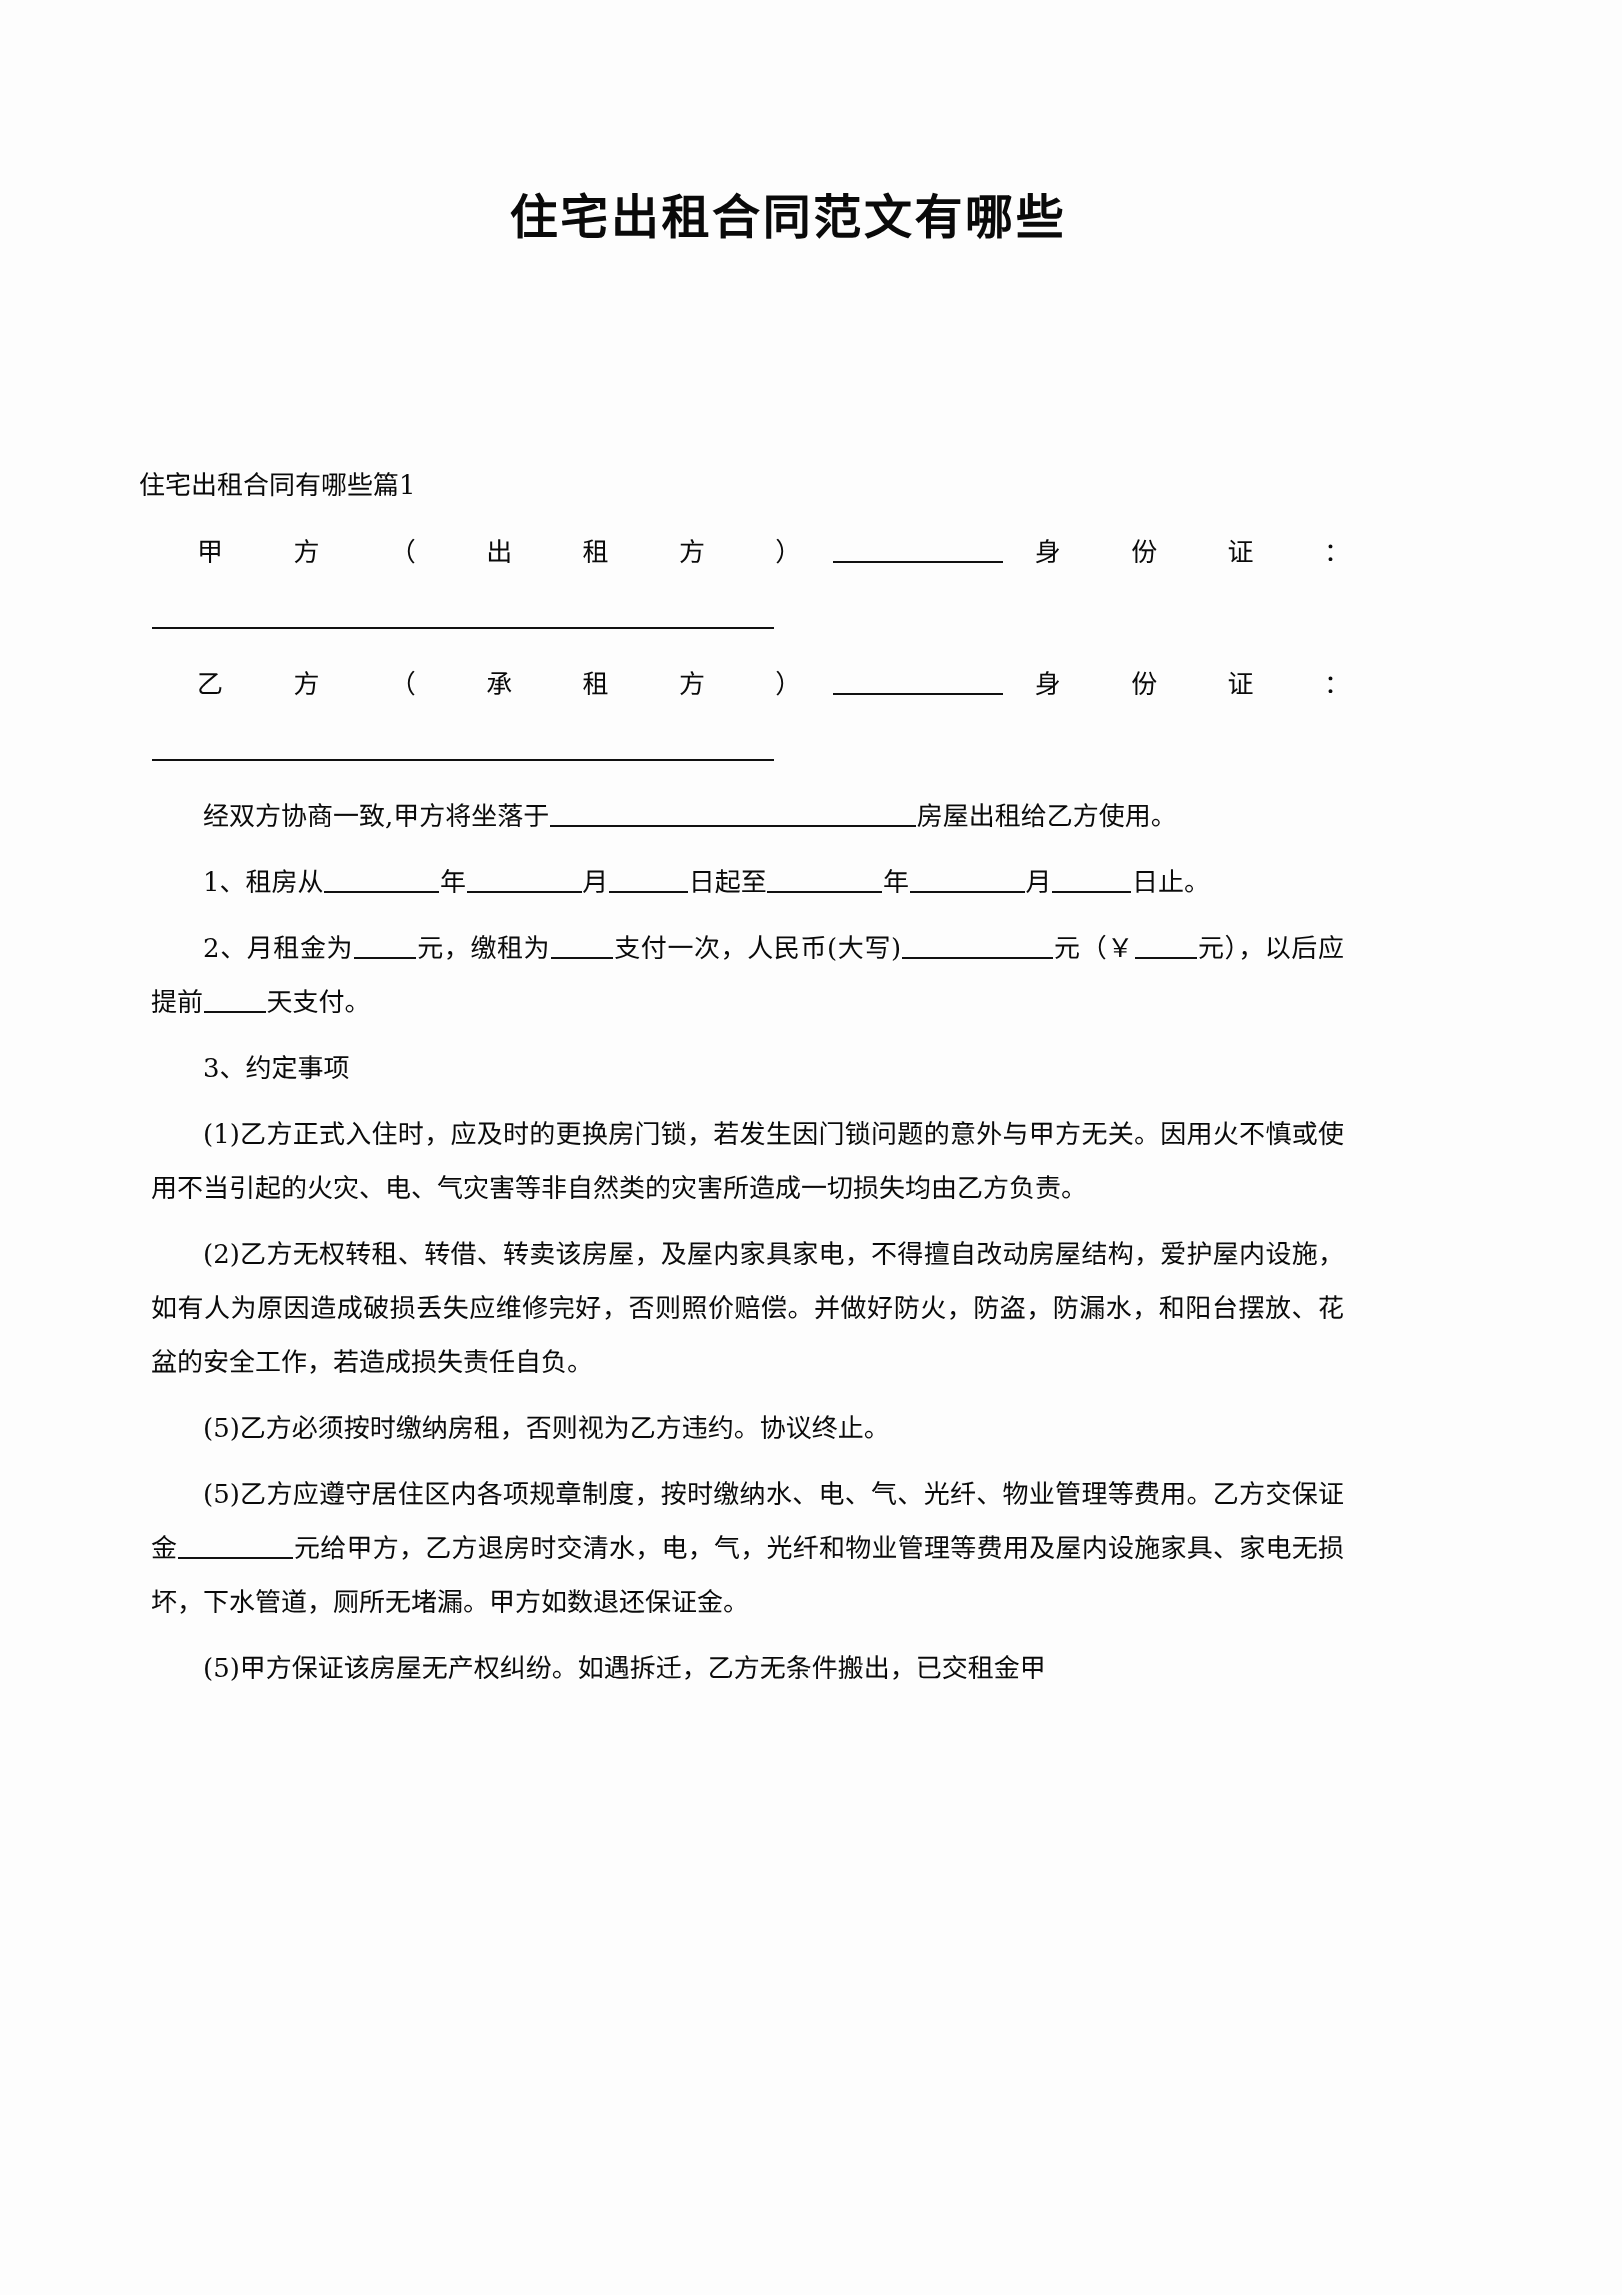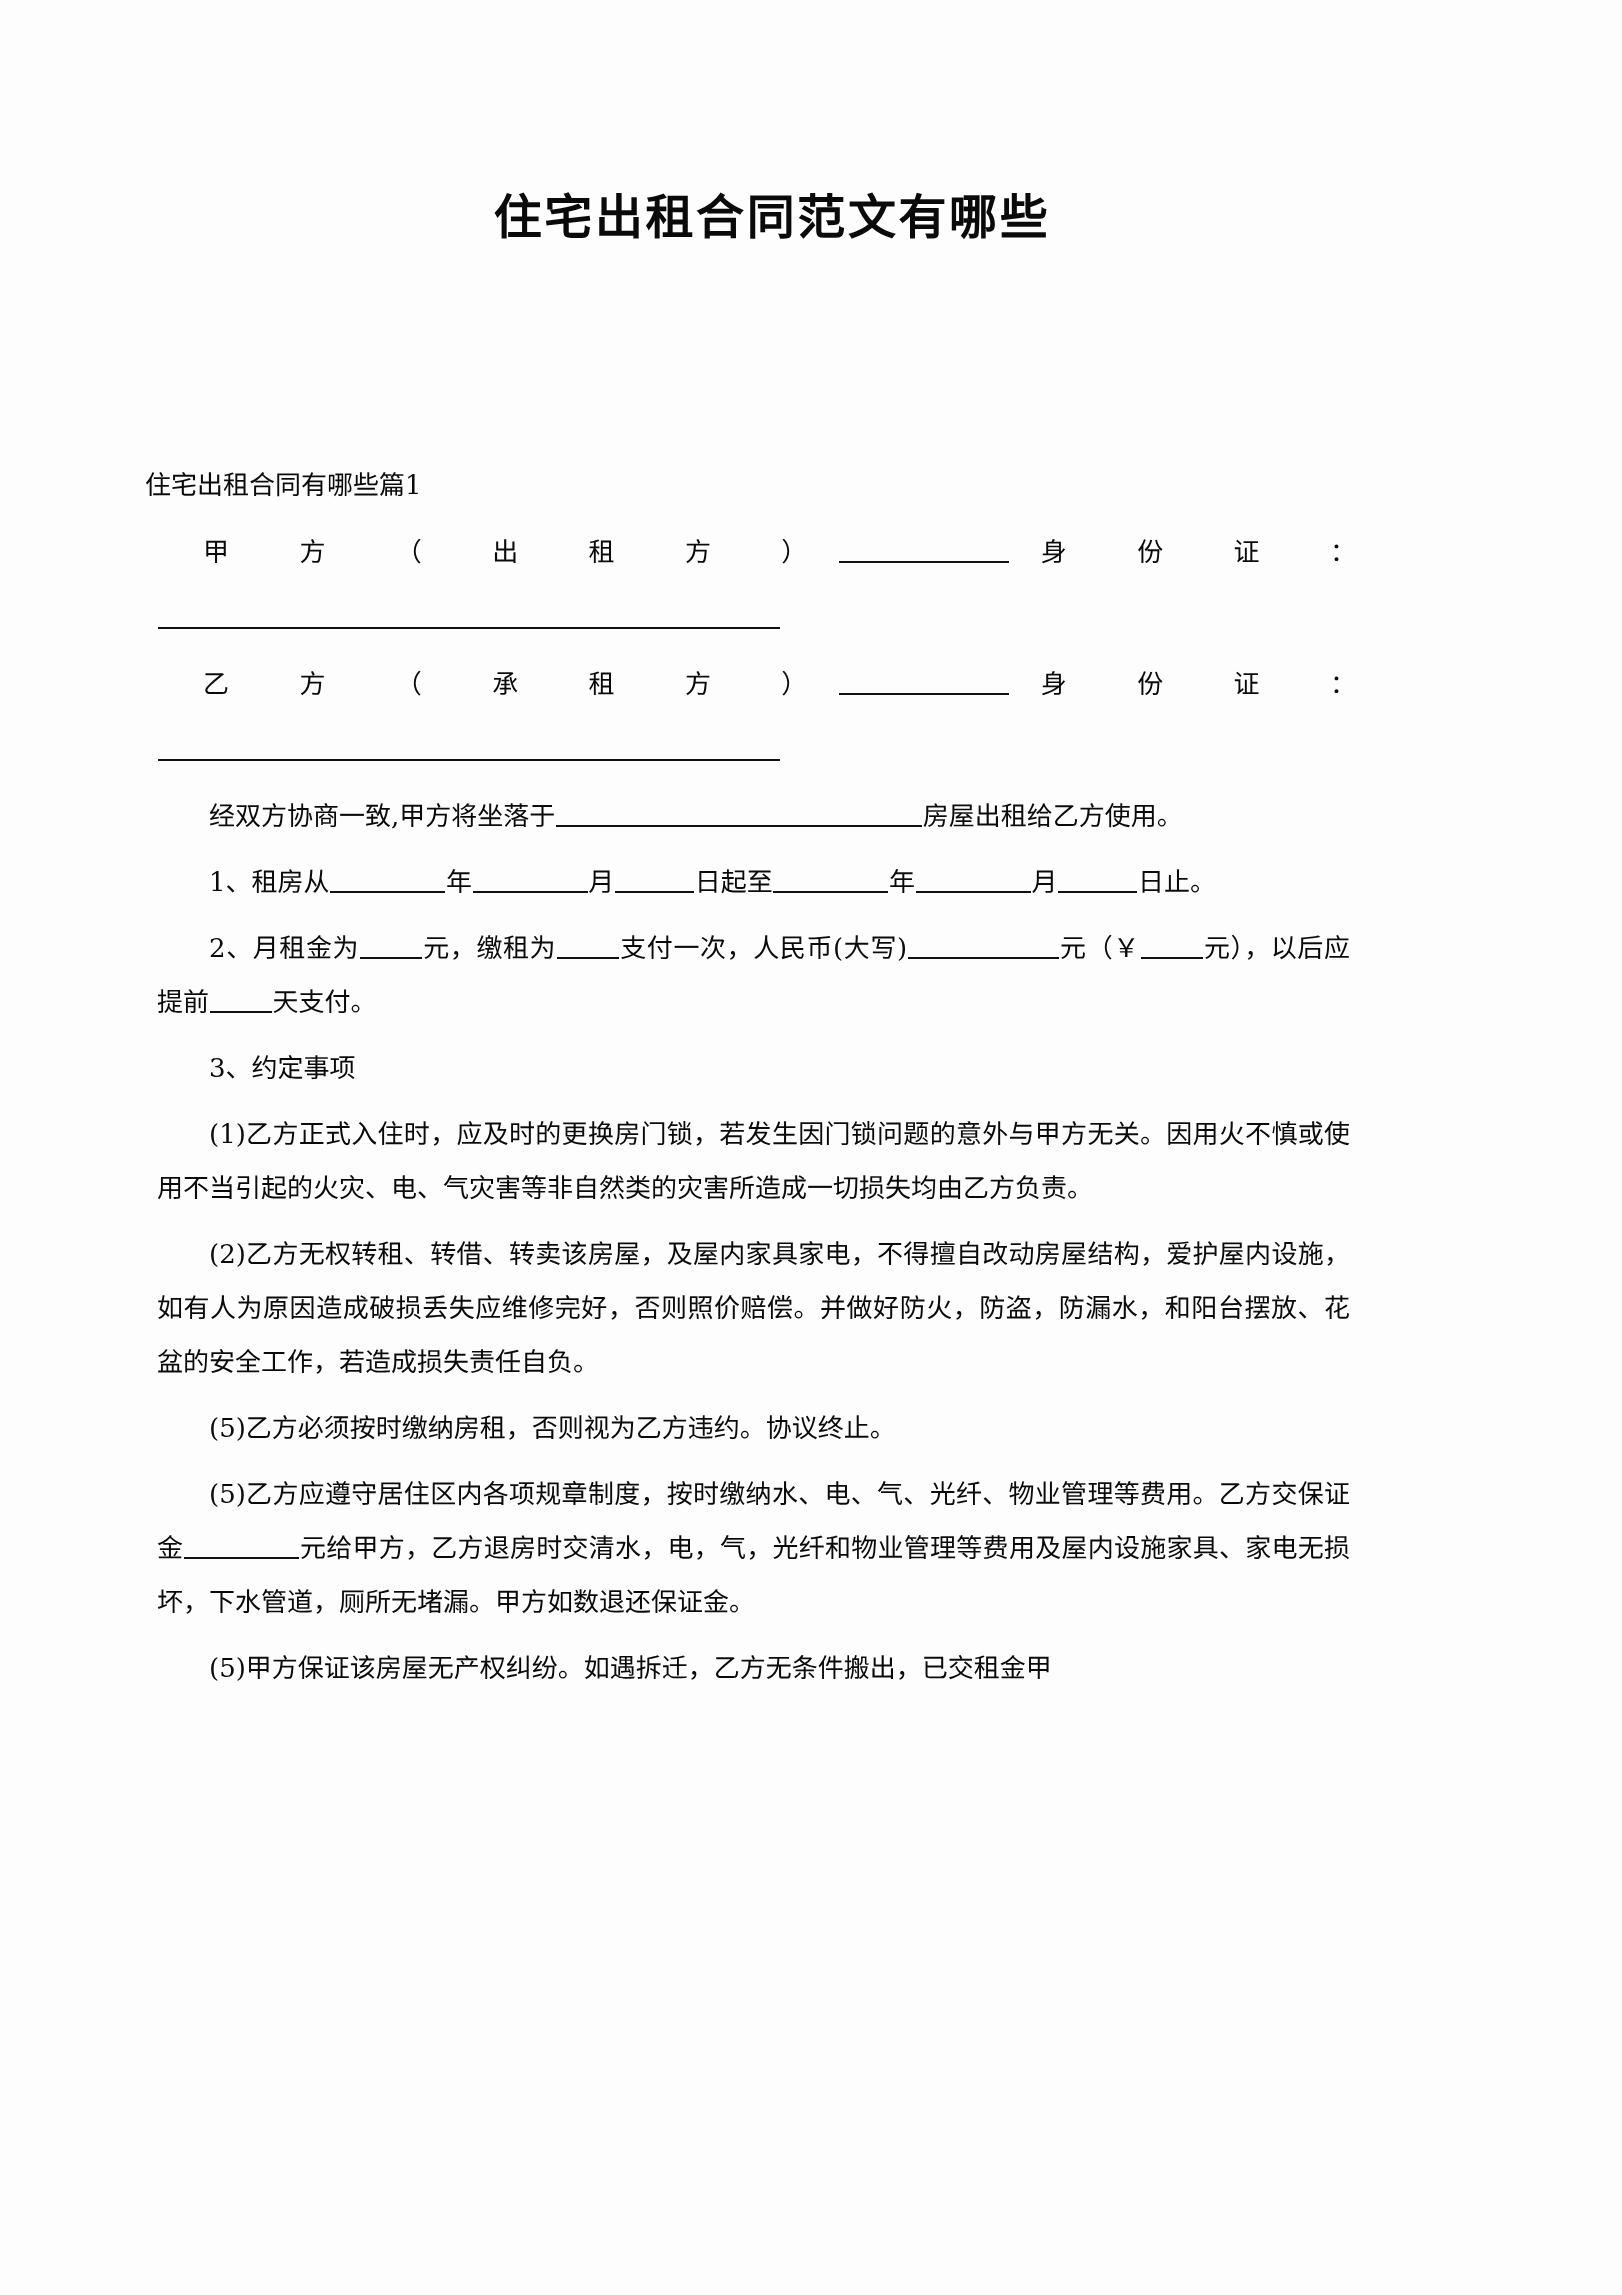--- a/index.html
+++ b/index.html
@@ -32,26 +32,27 @@
     left: 0;
     top: 187px;
     width: 1544px;
     text-align: center;
     font-size: 48px;
     font-weight: 700;
     letter-spacing: 2.6px;
     line-height: 1.25;
     font-family: "DejaVu Serif", "Liberation Serif", serif;
     white-space: pre;
+    padding-left: 16px;
   }
 
   
   .body-block {
     position: absolute;
-    left: 145px;
+    left: 139px;
     top: 458px;
     width: 1217px;
     font-size: 26px;
     line-height: 54px;
     text-align: justify;
     text-justify: inter-character;
     font-family: "DejaVu Serif", "Liberation Serif", serif;
   }
 
   .para {

